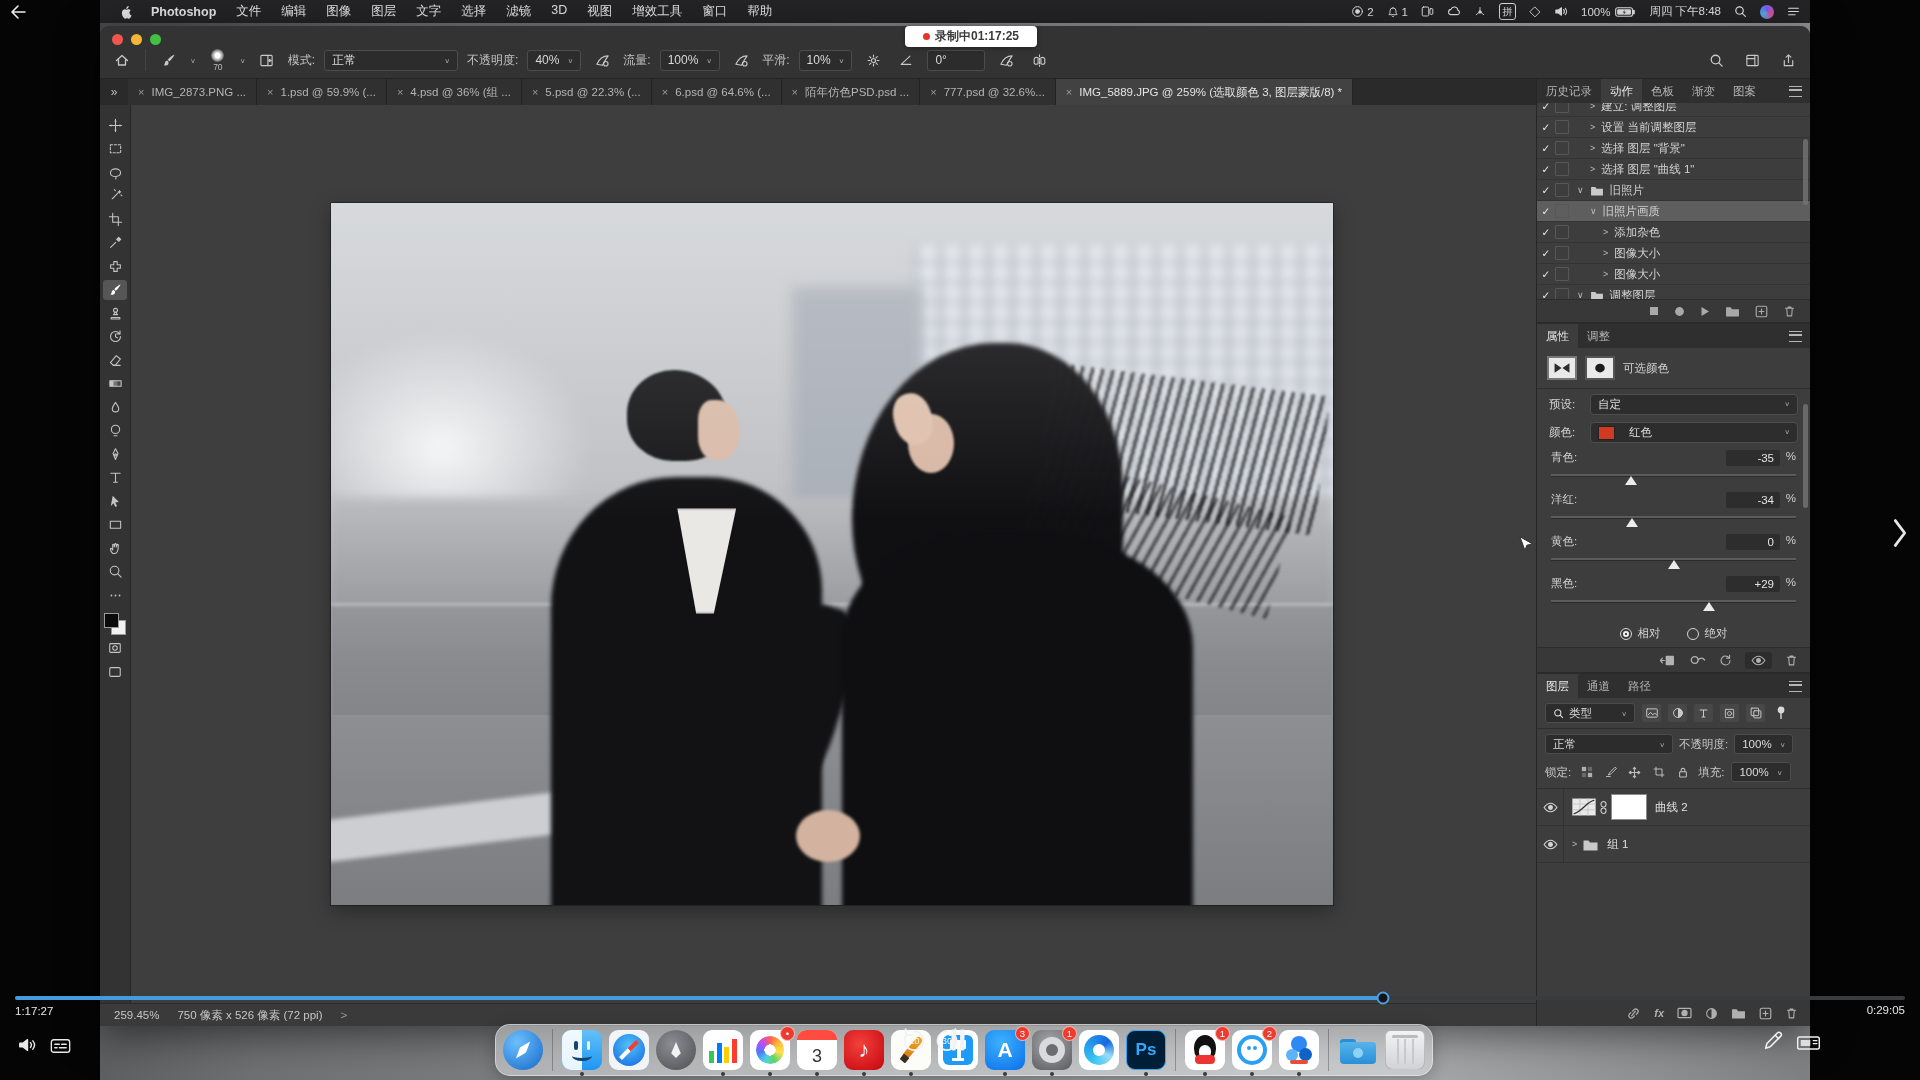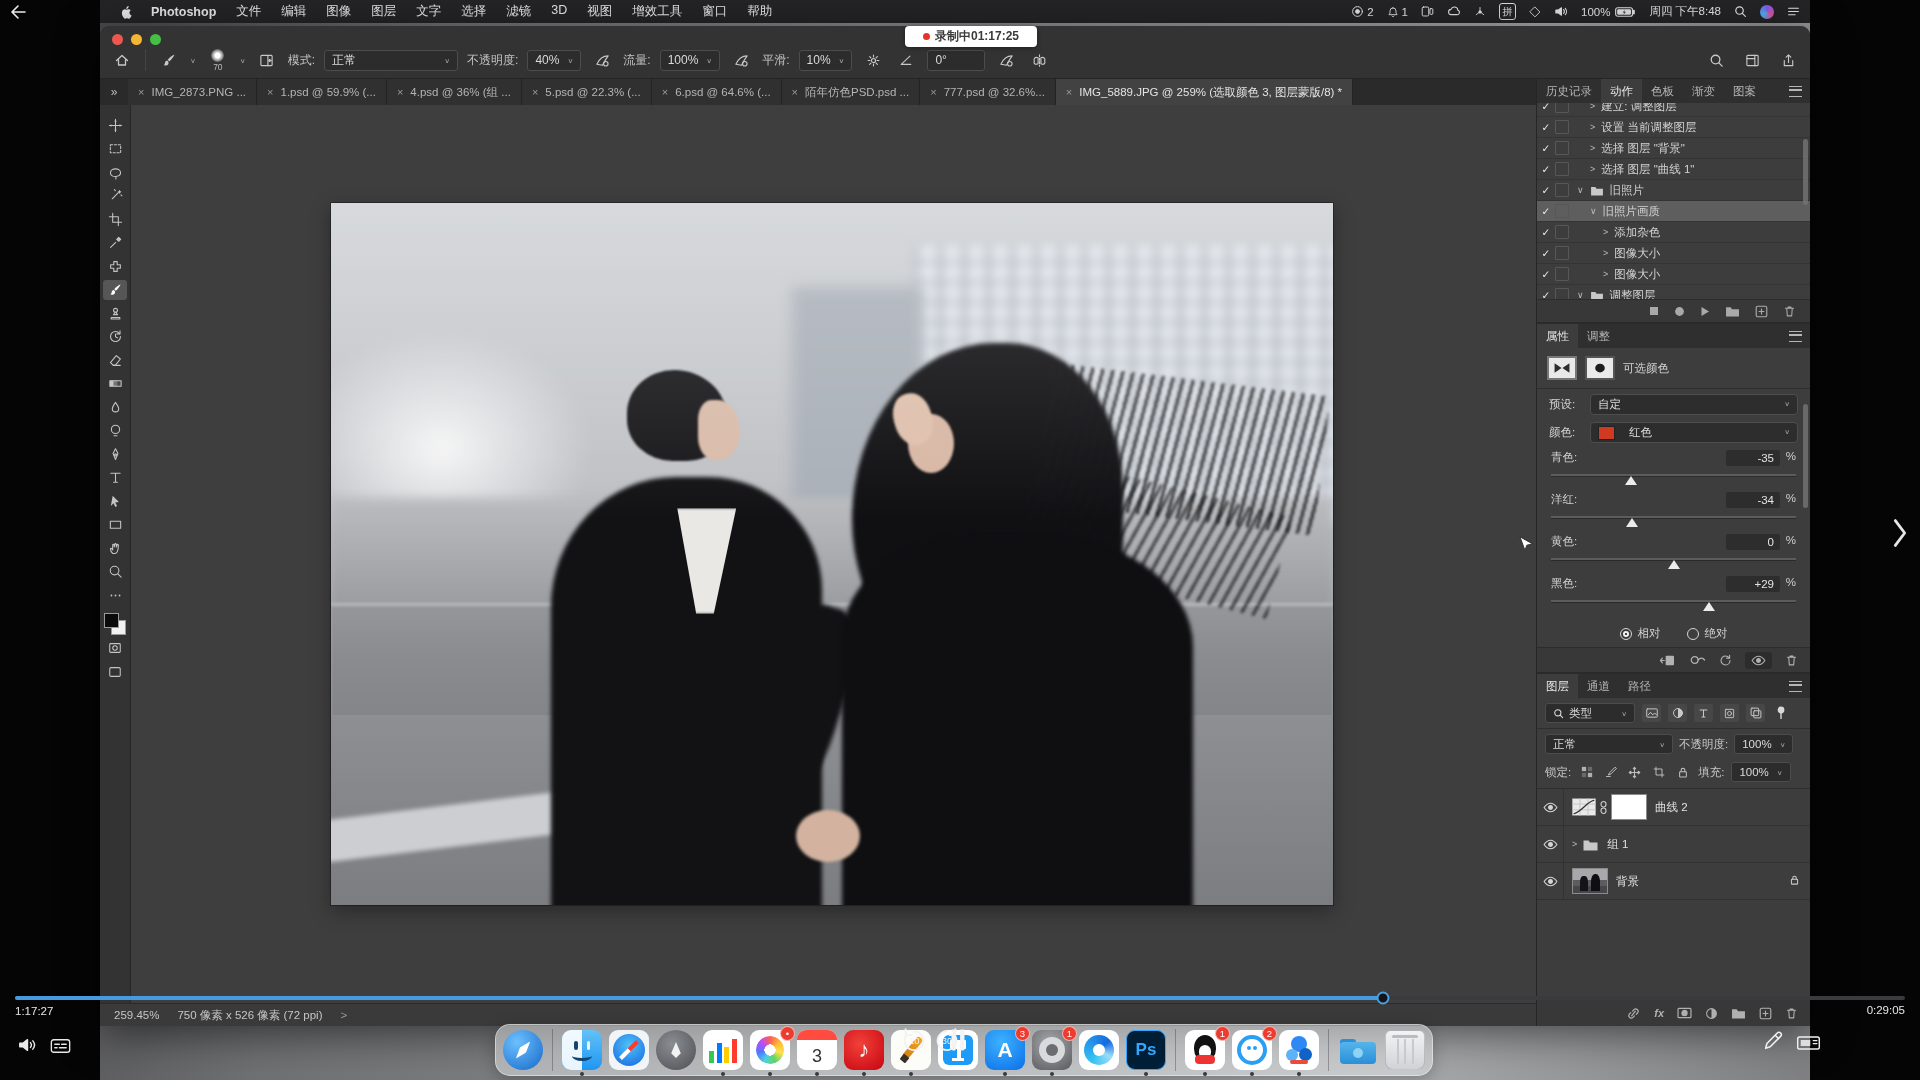--- a/index.html
+++ b/index.html
@@ -980,38 +980,20 @@
                   </div>
                   <span style="width: 8px; flex: 0 0 auto;"></span>
                   <span class="a-arrow" style="margin-right: 5px;">&gt;</span>
                   <span style="display: flex;">
                     <svg width="17" height="13" viewBox="0 0 16 13" fill="#c9c9c9">
                       <path d="M1 2.5h5l1.5 2H15v8H1z"></path>
                     </svg>
                   </span>
                   <span class="lname">组 1</span>
                 </div>
-                <div class="layer-row">
-                  <div class="eye-col">
-                    <svg width="15" height="11" viewBox="0 0 16 12" fill="none" stroke="currentColor" stroke-width="1.2">
-                      <path d="M1 6c2.2-3.2 4.8-4.7 7-4.7S12.8 2.8 15 6c-2.2 3.2-4.8 4.7-7 4.7S3.2 9.2 1 6z"></path>
-                      <circle cx="8" cy="6" r="2.1" fill="currentColor"></circle>
-                    </svg>
-                  </div>
-                  <span style="width: 8px; flex: 0 0 auto;"></span>
-                  <div class="lthumb" style="background: linear-gradient(rgb(168, 168, 172) 0px, rgb(168, 168, 172) 45%, rgb(92, 92, 96) 45%, rgb(92, 92, 96) 70%, rgb(71, 71, 75) 70%, rgb(71, 71, 75) 100%); position: relative;">
-                    <span style="position:absolute;left:22%;top:28%;width:22%;height:62%;background:#141416;border-radius:40% 40% 0 0"></span>
-                    <span style="position:absolute;left:52%;top:22%;width:26%;height:70%;background:#0f0f12;border-radius:45% 45% 0 0"></span>
-                  </div>
-                  <span class="lname">背景</span>
-                  <span class="lock-right"><svg width="11" height="12" viewBox="0 0 16 16" stroke="currentColor" fill="none" stroke-width="1.5">
-                      <rect x="3.5" y="7" width="9" height="7" rx="1"></rect>
-                      <path d="M5.5 7V5a2.5 2.5 0 0 1 5 0v2"></path>
-                    </svg></span>
-                </div>
               </div>
             <div class="lyr-btns">
               <svg class="ic" width="15" height="13" viewBox="0 0 16 14" stroke="currentColor" fill="none" stroke-width="1.3">
                   <path d="M6 9.5 10 4.5M5 6 3.5 7.8a2.6 2.6 0 0 0 4 3.3L9 9.5M11 8l1.5-1.8a2.6 2.6 0 0 0-4-3.3L7 4.5"></path>
                 </svg>
               <span class="fx">fx</span>
               <svg class="ic" width="15" height="12" viewBox="0 0 16 13" stroke="currentColor" fill="none" stroke-width="1.3">
                   <rect x="1" y="1.5" width="14" height="10" rx="1"></rect>
                   <circle cx="8" cy="6.5" r="2.8" fill="currentColor"></circle>
                 </svg>

